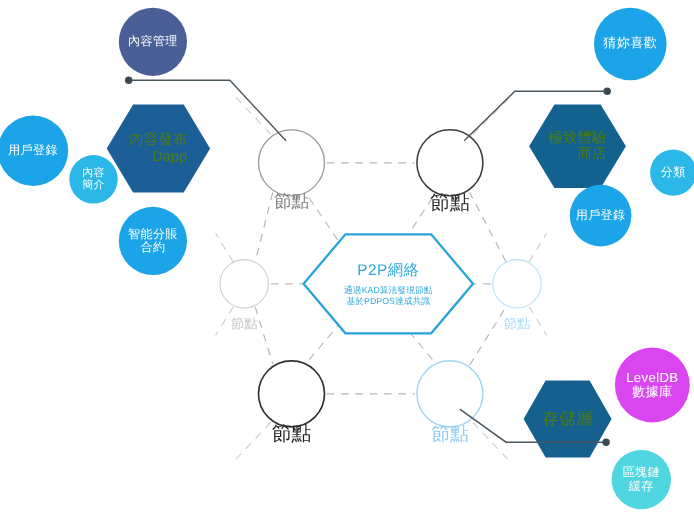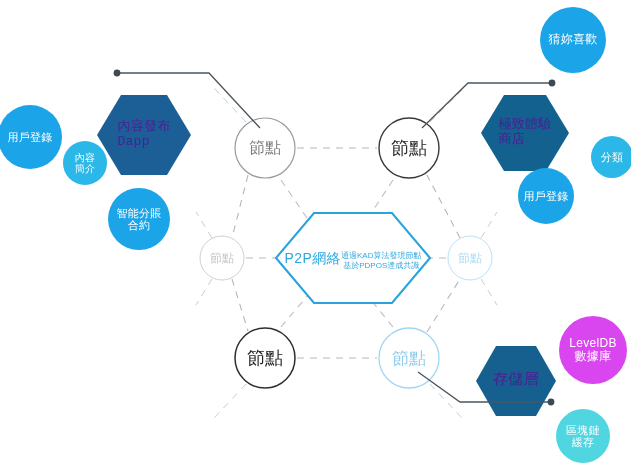--- a/index.html
+++ b/index.html
@@ -24,42 +24,42 @@
     line-height:1.12;
     box-sizing:border-box;
     white-space:pre-line;
     letter-spacing:.3px;
   }
   .hexlabel{
     position:absolute;
     display:flex;
     align-items:center;
     justify-content:center;
-    text-align:left;
-    color:#4c1d95;
+    text-align:right;
+    color:#4d7c0f;
     line-height:1.15;
     white-space:pre-line;
     pointer-events:none;
     letter-spacing:.3px;
-    font-family:Liberation Mono, monospace;
   }
   .nodelabel{
     position:absolute;
     display:flex;
     align-items:center;
     justify-content:center;
     text-align:center;
     pointer-events:none;
     line-height:1;
     font-weight:500;
+    margin-top:36px;
   }
   .centerlabel{
     position:absolute;
     display:flex;
-    flex-direction:row;
+    flex-direction:column;
     align-items:center;
     justify-content:center;
     text-align:center;
     pointer-events:none;
   }
   .centerlabel .t1{
     color:#2fa8e0;
     font-size:14px;
     line-height:1.2;
     letter-spacing:.4px;
@@ -150,20 +150,21 @@
   <div class="nodelabel" style="left:448px;top:247px;width:44px;height:22px;color:#a9daf4;font-size:12px;">節點</div>
   <div class="nodelabel" style="left:235px;top:342px;width:60px;height:32px;color:#1f1f1f;font-size:18px;">節點</div>
   <div class="nodelabel" style="left:379px;top:343px;width:60px;height:30px;color:#8fcdee;font-size:17px;">節點</div>
 
   <div class="hexlabel" style="left:97px;top:110px;width:94px;height:50px;font-size:13px;">內容發布
 Dapp</div>
   <div class="hexlabel" style="left:481px;top:108px;width:88px;height:50px;font-size:13px;">極致體驗
 商店</div>
   <div class="hexlabel" style="left:476px;top:364px;width:80px;height:34px;font-size:15px;">存儲層</div>
 
+  <div class="bubble" style="left:108px;top:7px;width:62px;height:62px;background:#4a5f96;font-size:11px;">內容管理</div>
 
 
   <div class="bubble" style="left:-2px;top:105px;width:64px;height:64px;background:#1ca4e8;font-size:11px;">用戶登錄</div>
 
   <div class="bubble" style="left:63px;top:141px;width:44px;height:44px;background:#2bb8e8;font-size:10px;">內容
 簡介</div>
 
   <div class="bubble" style="left:108px;top:188px;width:62px;height:62px;background:#1ca4e8;font-size:11px;">智能分賬
 合約</div>
 

